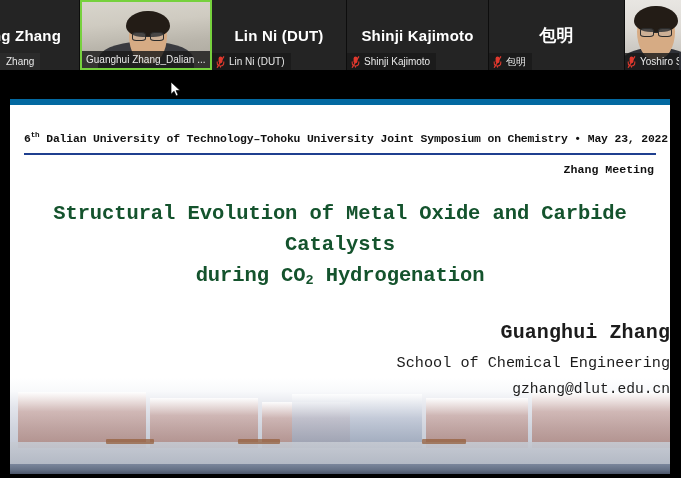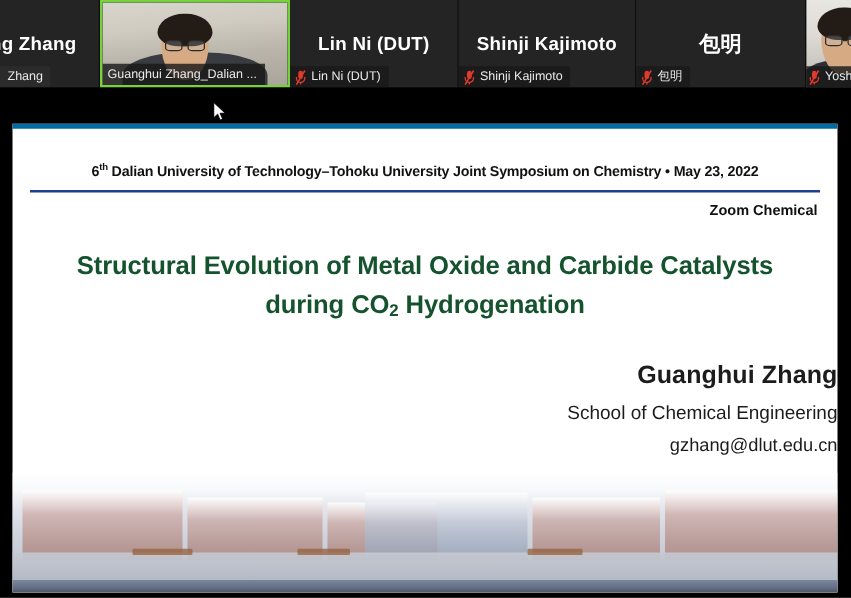--- a/index.html
+++ b/index.html
@@ -139,22 +139,23 @@
     width: 681px;
     height: 379px;
     background: #000;
     padding: 0 11px 4px 10px;
   }
   .slide {
     position: relative;
     width: 100%;
     height: 100%;
     background: #ffffff;
-    border-top: 4px solid #0369a1;
-    overflow: hidden;
+    border-top: 6px solid #0369a1;
+    overflow: hidden;
+    font-family: Liberation Mono, monospace;
   }
 
   
   .campus {
     position: absolute;
     left: 0; right: 0; bottom: 0;
     height: 96px;
     overflow: hidden;
   }
   .campus-sky {
@@ -268,21 +269,21 @@
 
   <div class="filmstrip">
 
     <div class="tile placeholder-tile" style="width:80px;">
       <div class="tile-bigname clipped-left">ng Zhang</div>
       <div class="tile-name plain">
         <span>Zhang</span>
       </div>
     </div>
 
-    <div class="tile active" style="width:152px;">
+    <div class="tile active" style="width:132px;">
       <div class="video">
         <div class="vid-bg vid-a"></div>
         <div class="person p-body" style="left:16px;right:16px;bottom:0;height:26px;background:#3a3b40;"></div>
         <div class="person p-neck" style="left:55px;width:22px;bottom:20px;height:12px;"></div>
         <div class="person p-face" style="left:47px;width:38px;top:16px;height:46px;"></div>
         <div class="person p-hair" style="left:44px;width:44px;top:9px;height:26px;"></div>
         <div class="person p-glass" style="left:50px;top:30px;width:14px;height:9px;"></div>
         <div class="person p-glass" style="left:68px;top:30px;width:14px;height:9px;"></div>
         <div class="person p-bridge" style="left:64px;top:34px;width:4px;"></div>
       </div>
@@ -384,21 +385,21 @@
         <div class="plaza"></div>
         <div class="bench" style="left:96px;width:48px;"></div>
         <div class="bench" style="left:228px;width:42px;"></div>
         <div class="bench" style="left:412px;width:44px;"></div>
         <div class="road"></div>
       </div>
 
       <div class="slide-header">
         <div class="conf-line"><span>6</span><sup>th</sup><span> Dalian University of Technology–Tohoku University Joint Symposium on Chemistry • May 23, 2022</span></div>
         <div class="rule"></div>
-        <div class="meeting-line">Zoom Chemical</div>
+        <div class="meeting-line">Zhang Meeting</div>
       </div>
 
       <div class="title-block">
         <div>Structural Evolution of Metal Oxide and Carbide Catalysts</div>
         <div><span>during CO</span><sub>2</sub><span> Hydrogenation</span></div>
       </div>
 
       <div class="author-block">
         <div class="author-name">Guanghui Zhang</div>
         <div class="affil">School of Chemical Engineering</div>

